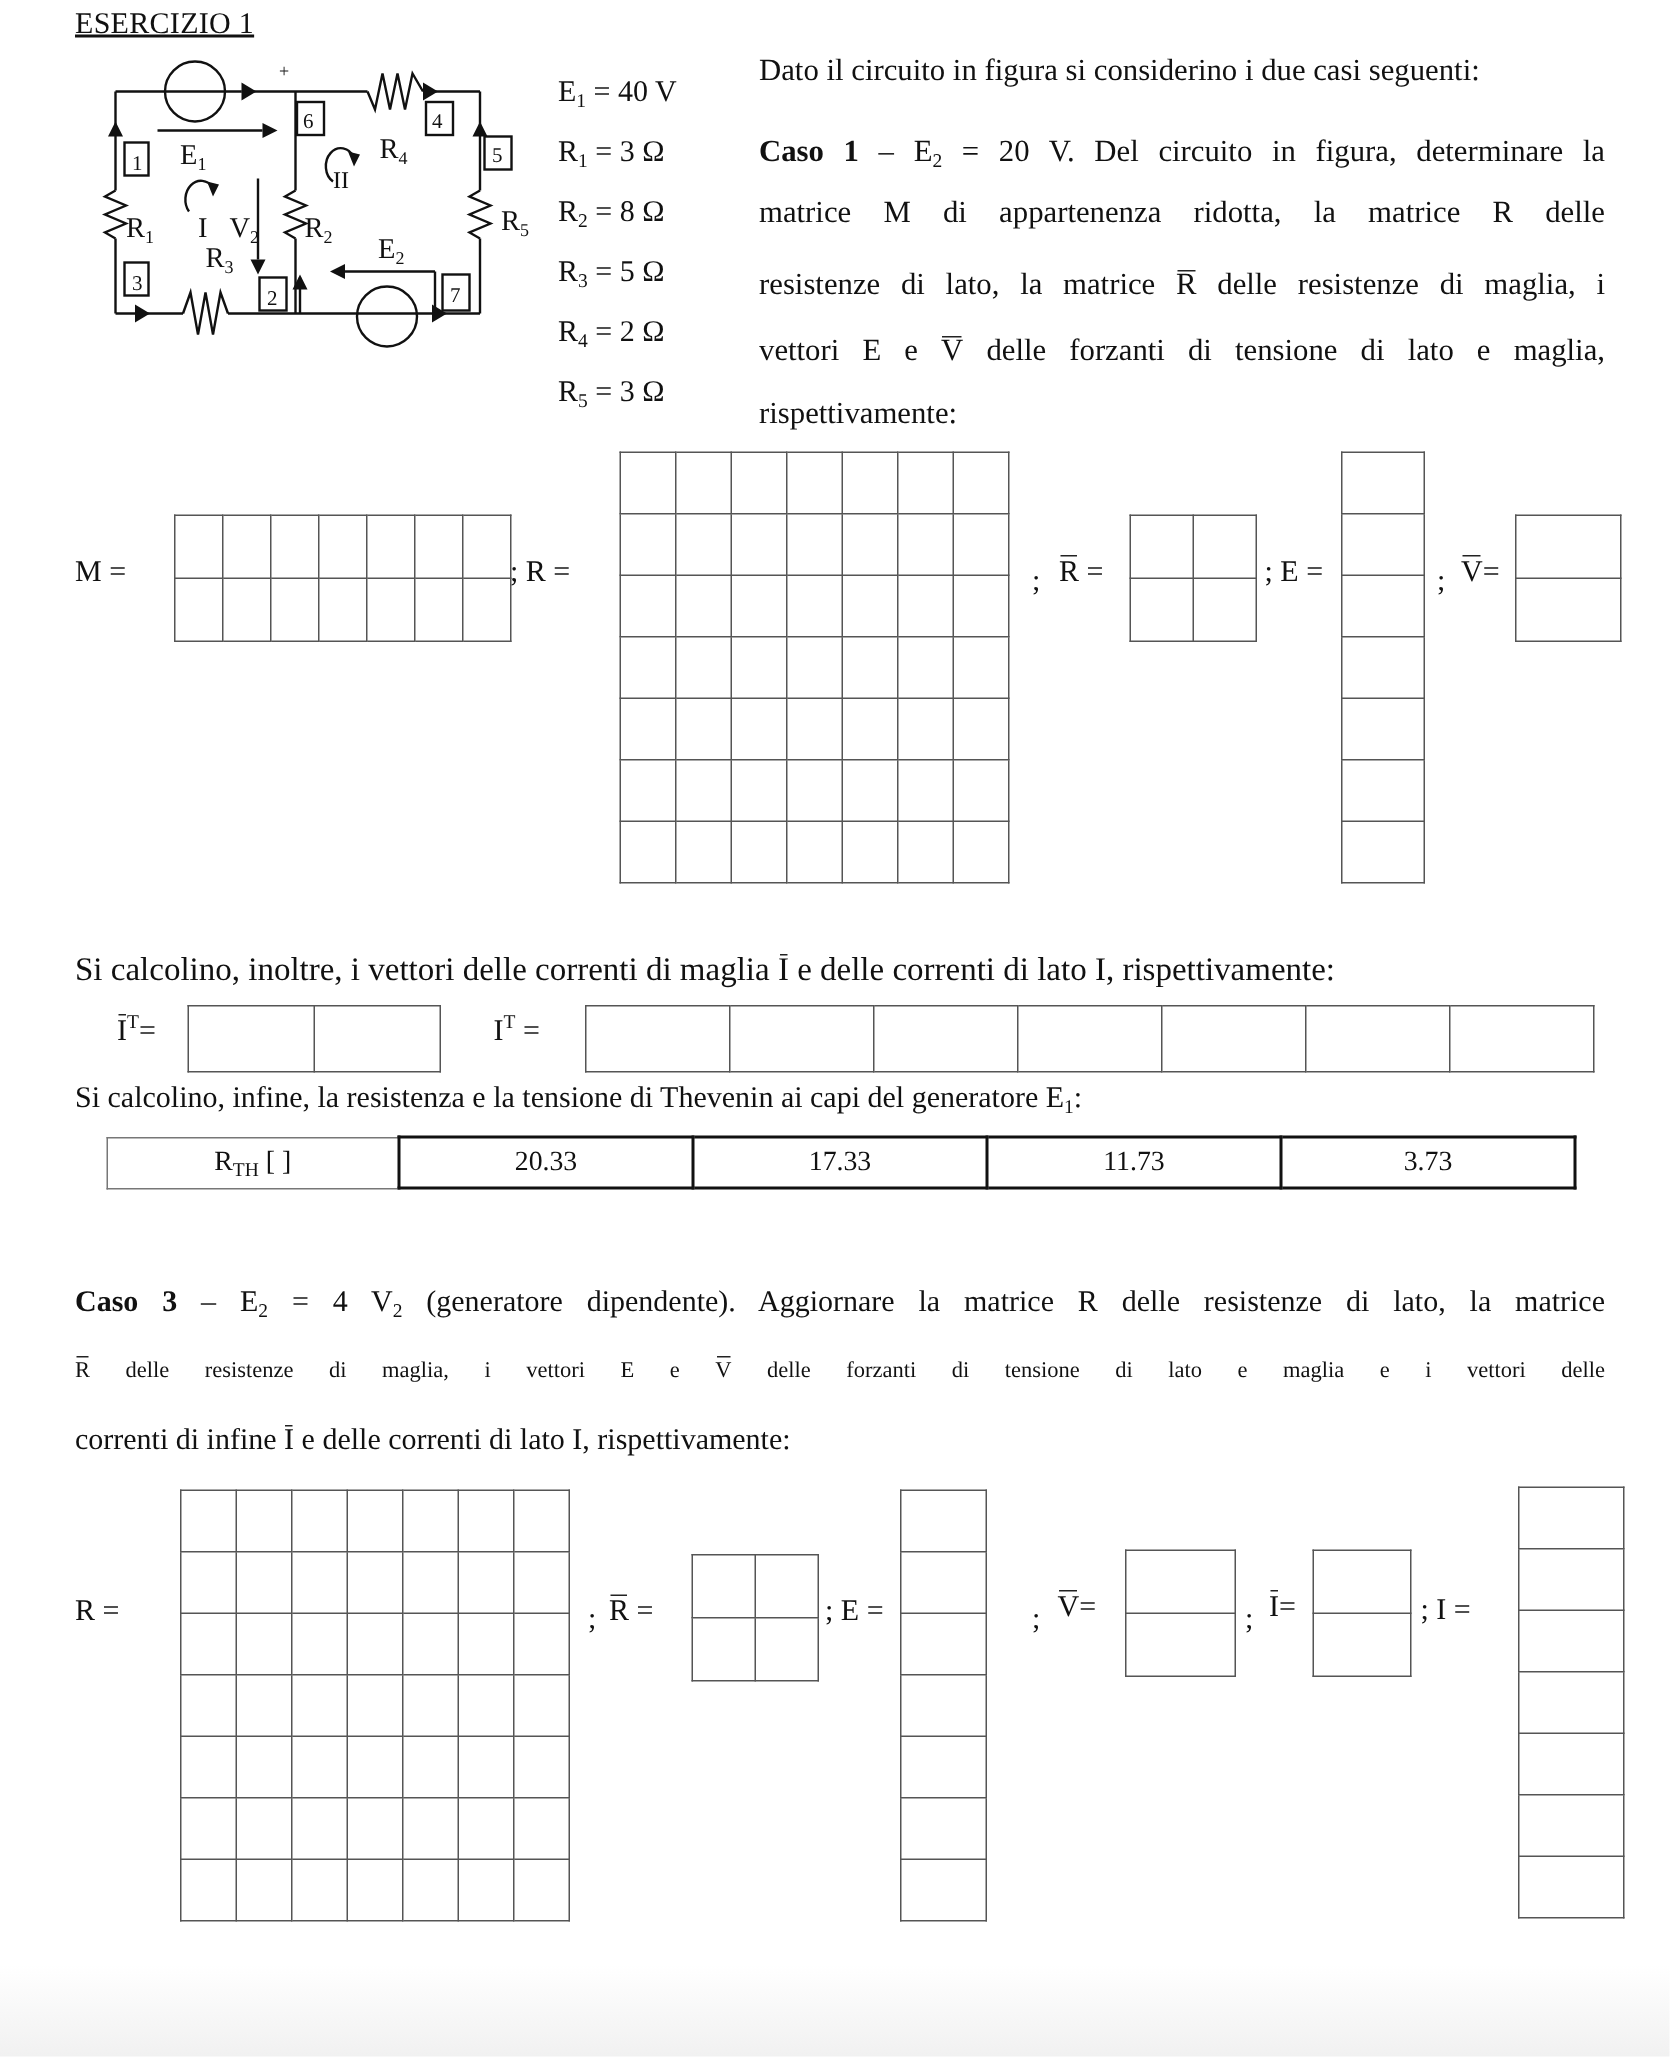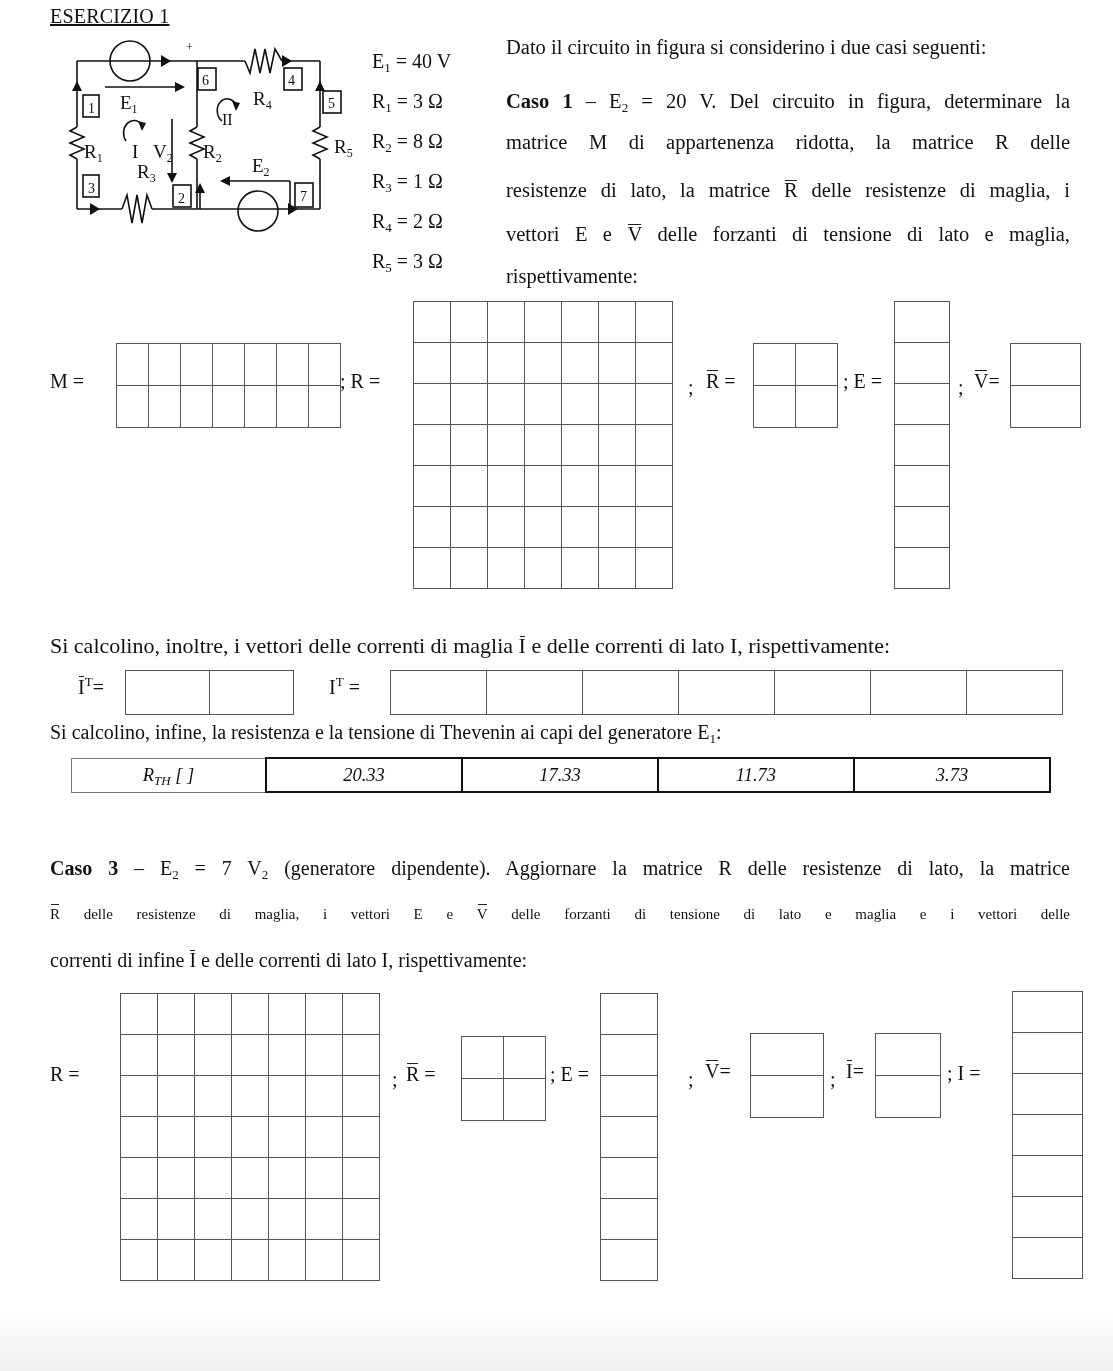--- a/index.html
+++ b/index.html
@@ -14,21 +14,21 @@
   .p { font-size: 20.5px; line-height: 20px; white-space: nowrap; }
   .justify { text-align: justify; text-align-last: justify; white-space: normal; }
   .ovbar { position: relative; display: inline-block; }
   .ovbar::before { content: ""; position: absolute; left: 1px; right: 1px; top: 0px; border-top: 1.5px solid #222; }
   sub { font-size: 13px; vertical-align: -4px; line-height: 0; }
   sup { font-size: 13px; vertical-align: 8px; line-height: 0; }
   table.grid { border-collapse: collapse; position: absolute; }
   table.grid td { border: 1.5px solid #555; padding: 0; }
   .lbl { font-size: 20px; white-space: nowrap; }
   table.thev { position: absolute; border-collapse: collapse; left: 71px; top: 757px; font-size: 18.5px; }
-  table.thev td { border: 1px solid #777; height: 32px; text-align: center; padding: 0; font-style: italic; }
+  table.thev td { border: 1px solid #777; height: 32px; text-align: center; padding: 0; }
   table.thev td.v { border: 2px solid #111; width: 194px; }
   table.thev td.h { width: 193px; }
   .vals { font-size: 20px; line-height: 40px; }
 </style>
 </head>
 <body>
 
 <div class="abs title">ESERCIZIO 1</div>
 
 <svg class="abs" style="left:50px;top:33px" width="320" height="205">
@@ -111,21 +111,21 @@
     <text x="203" y="72">R<tspan font-size="12" dy="4">4</tspan></text>
     <text x="172" y="92" font-size="16">II</text>
     <text x="284" y="120">R<tspan font-size="12" dy="4">5</tspan></text>
   </g>
 </svg>
 
 <div class="abs vals" style="left:372px;top:41px">
   <div><span>E</span><sub>1</sub> <span>= 40 V</span></div>
   <div><span>R</span><sub>1</sub> <span>= 3 Ω</span></div>
   <div><span>R</span><sub>2</sub> <span>= 8 Ω</span></div>
-  <div><span>R</span><sub>3</sub> <span>= 1 Ω</span></div>
+  <div><span>R</span><sub>3</sub> <span>= 5 Ω</span></div>
   <div><span>R</span><sub>4</sub> <span>= 2 Ω</span></div>
   <div><span>R</span><sub>5</sub> <span>= 3 Ω</span></div>
 </div>
 
 <div class="abs p" style="left:506px;top:37px">Dato il circuito in figura si considerino i due casi seguenti:</div>
 <div class="abs p justify" style="left:506px;top:91px;width:564px"><b>Caso 1</b><span> – E</span><sub>2</sub><span> = 20 V. Del circuito in figura, determinare la</span></div>
 <div class="abs p justify" style="left:506px;top:132px;width:564px">matrice M di appartenenza ridotta, la matrice R delle</div>
 <div class="abs p justify" style="left:506px;top:180px;width:564px"><span>resistenze di lato, la matrice </span><span class="ovbar">R</span><span> delle resistenze di maglia, i</span></div>
 <div class="abs p justify" style="left:506px;top:224px;width:564px"><span>vettori E e </span><span class="ovbar">V</span><span> delle forzanti di tensione di lato e maglia,</span></div>
 <div class="abs p" style="left:506px;top:266px">rispettivamente:</div>
@@ -306,21 +306,21 @@
       <tr>
     <td class="h"><span>R</span><sub>TH</sub> <span>[      ]</span></td>
     <td class="v">20.33</td>
     <td class="v">17.33</td>
     <td class="v">11.73</td>
     <td class="v">3.73</td>
   </tr>
 </tbody>
   </table>
 
-<div class="abs p justify" style="left:50px;top:858px;width:1020px;font-size:20px"><b>Caso 3</b><span> – E</span><sub>2</sub><span> = 7 V</span><sub>2</sub><span> (generatore dipendente). Aggiornare la matrice R delle resistenze di lato, la matrice</span></div>
+<div class="abs p justify" style="left:50px;top:858px;width:1020px;font-size:20px"><b>Caso 3</b><span> – E</span><sub>2</sub><span> = 4 V</span><sub>2</sub><span> (generatore dipendente). Aggiornare la matrice R delle resistenze di lato, la matrice</span></div>
 <div class="abs p justify" style="left:50px;top:904px;width:1020px;font-size:15px"><span class="ovbar">R</span><span> delle resistenze di maglia, i vettori E e </span><span class="ovbar">V</span><span> delle forzanti di tensione di lato e maglia e i vettori delle</span></div>
 <div class="abs p" style="left:50px;top:950px;font-size:20px"><span>correnti di infine </span><span class="ovbar">I</span><span> e delle correnti di lato I, rispettivamente:</span></div>
 
 <div class="abs lbl" style="left:50px;top:1063px">R =</div>
 <table class="grid" style="left:120px;top:993px">
   <tbody id="r2body">
       <tr>
         <td style="width: 36px; height: 40px;"></td>
         <td style="width: 36px; height: 40px;"></td>
         <td style="width: 36px; height: 40px;"></td>

